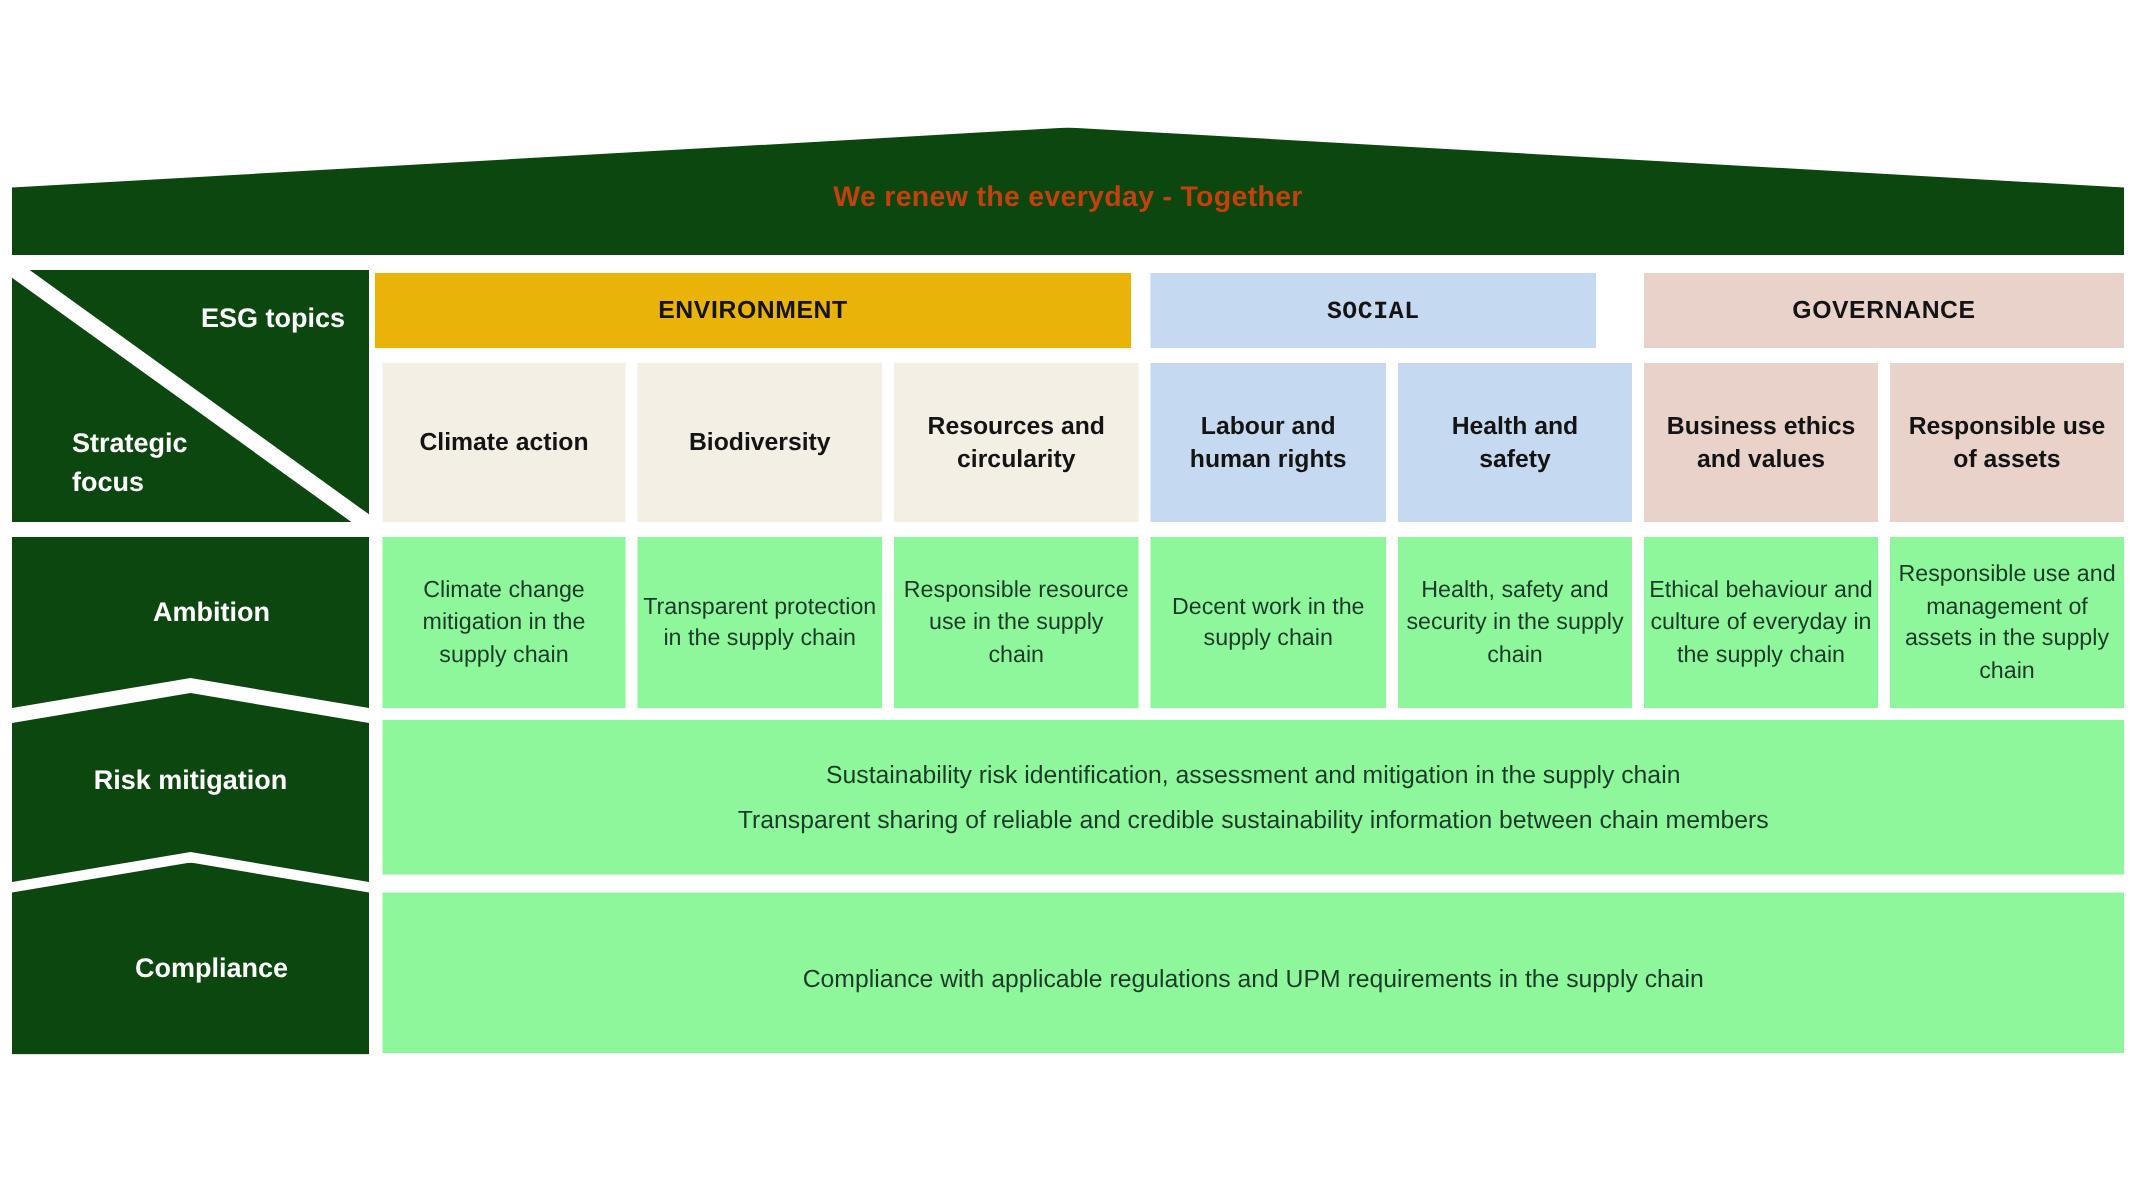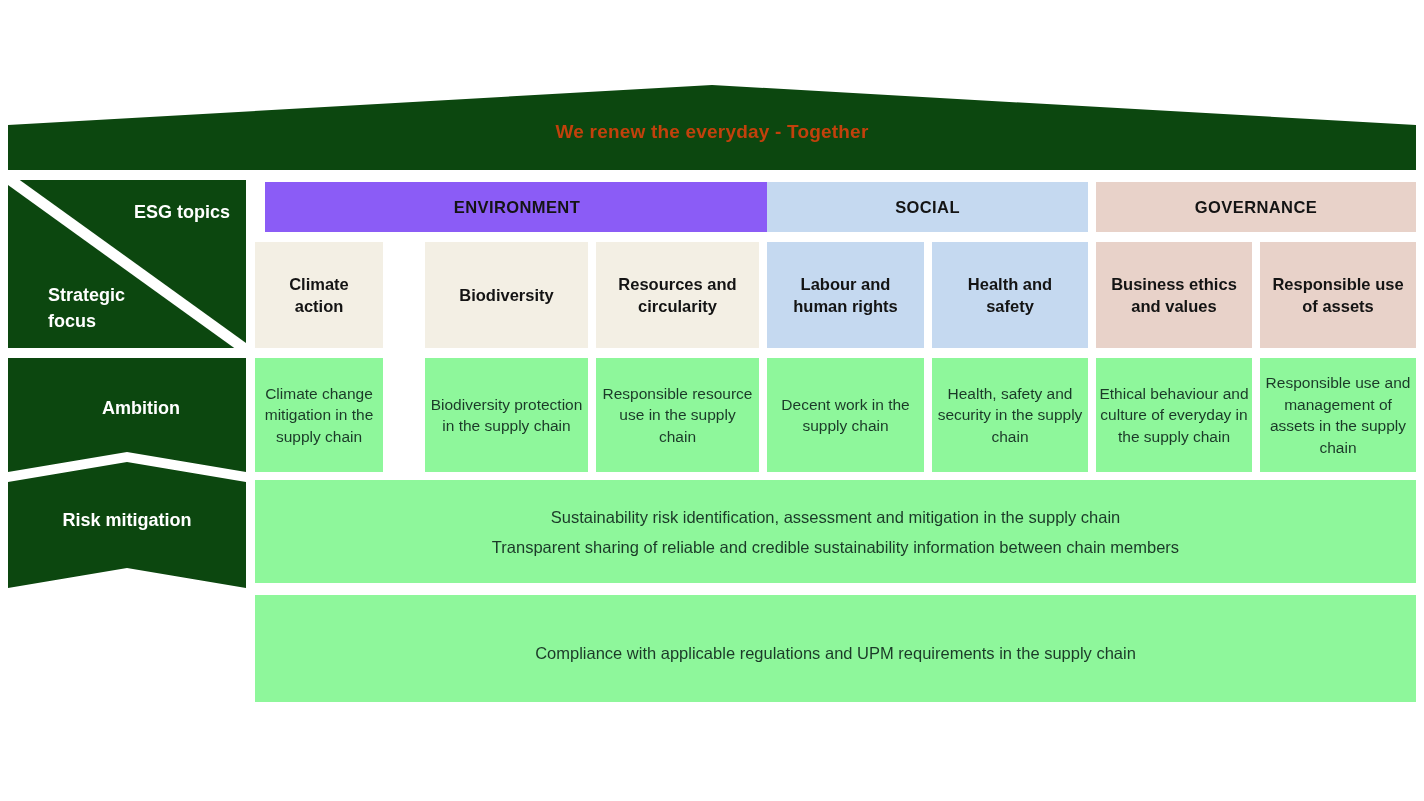--- a/index.html
+++ b/index.html
@@ -61,22 +61,22 @@
     padding-top: 12px;
   }
 
   
   .group-header {
     top: 182px; height: 50px;
     display: flex; align-items: center; justify-content: center;
     font-size: 16.5px; font-weight: 600; letter-spacing: 0.4px;
     color: #141414;
   }
-  .hdr-env { left: 265px; width: 504px; background: #8b5cf6; }
-  .hdr-soc { left: 767px; width: 321px; background: #c5d9f0; }
+  .hdr-env { left: 250px; width: 504px; background: #eab308; }
+  .hdr-soc { left: 767px; width: 297px; background: #c5d9f0; font-family: Liberation Mono, monospace; }
   .hdr-gov { left: 1096px; width: 320px; background: #e8d2c9; }
 
   
   .focus-cell {
     top: 242px; height: 106px;
     display: flex; align-items: center; justify-content: center;
     text-align: center;
     font-size: 16.5px; font-weight: bold; line-height: 22px;
     color: #141414;
     padding: 0 10px;
@@ -90,21 +90,21 @@
     top: 358px; height: 114px;
     background: #8ef79b;
     display: flex; align-items: center; justify-content: center;
     text-align: center;
     font-size: 15.5px; line-height: 21.5px;
     color: #1b3a28;
     padding: 0 3px;
   }
 
   
-  .c1 { left: 255px;  width: 128px; }
+  .c1 { left: 255px;  width: 162px; }
   .c2 { left: 425px;  width: 163px; }
   .c3 { left: 596px;  width: 163px; }
   .c4 { left: 767px;  width: 157px; }
   .c5 { left: 932px;  width: 156px; }
   .c6 { left: 1096px; width: 156px; }
   .c7 { left: 1260px; width: 156px; }
 
   
   .band {
     left: 255px; width: 1161px;
@@ -131,35 +131,36 @@
   <div class="abs corner-cell">
     <svg viewBox="0 0 238 168">
       <line x1="-6" y1="-6" x2="244" y2="174" stroke="#ffffff" stroke-width="11"></line>
     </svg>
     <div class="corner-esg">ESG topics</div>
     <div class="corner-focus">Strategic focus</div>
   </div>
 
   <div class="abs row-label label-ambition">Ambition</div>
   <div class="abs row-label label-risk">Risk mitigation</div>
+  <div class="abs row-label label-compliance">Compliance</div>
 
   <div class="abs group-header hdr-env">ENVIRONMENT</div>
   <div class="abs group-header hdr-soc">SOCIAL</div>
   <div class="abs group-header hdr-gov">GOVERNANCE</div>
 
   <div class="abs focus-cell bg-env c1">Climate action</div>
   <div class="abs focus-cell bg-env c3">Resources and circularity</div>
   <div class="abs focus-cell bg-env c2">Biodiversity</div>
   <div class="abs focus-cell bg-soc c5">Health and safety</div>
   <div class="abs focus-cell bg-soc c4">Labour and human rights</div>
   <div class="abs focus-cell bg-gov c6">Business ethics and values</div>
   <div class="abs focus-cell bg-gov c7">Responsible use of assets</div>
 
   <div class="abs ambition-cell c1">Climate change mitigation in the supply chain</div>
-  <div class="abs ambition-cell c2">Biodiversity protection in the supply chain</div>
+  <div class="abs ambition-cell c2">Transparent protection in the supply chain</div>
   <div class="abs ambition-cell c3">Responsible resource use in the supply chain</div>
   <div class="abs ambition-cell c4">Decent work in the supply chain</div>
   <div class="abs ambition-cell c5">Health, safety and security in the supply chain</div>
   <div class="abs ambition-cell c6">Ethical behaviour and culture of everyday in the supply chain</div>
   <div class="abs ambition-cell c7">Responsible use and management of assets in the supply chain</div>
 
   <div class="abs band band-risk">
     <div>Sustainability risk identification, assessment and mitigation in the supply chain</div>
     <div>Transparent sharing of reliable and credible sustainability information between chain members</div>
   </div>

